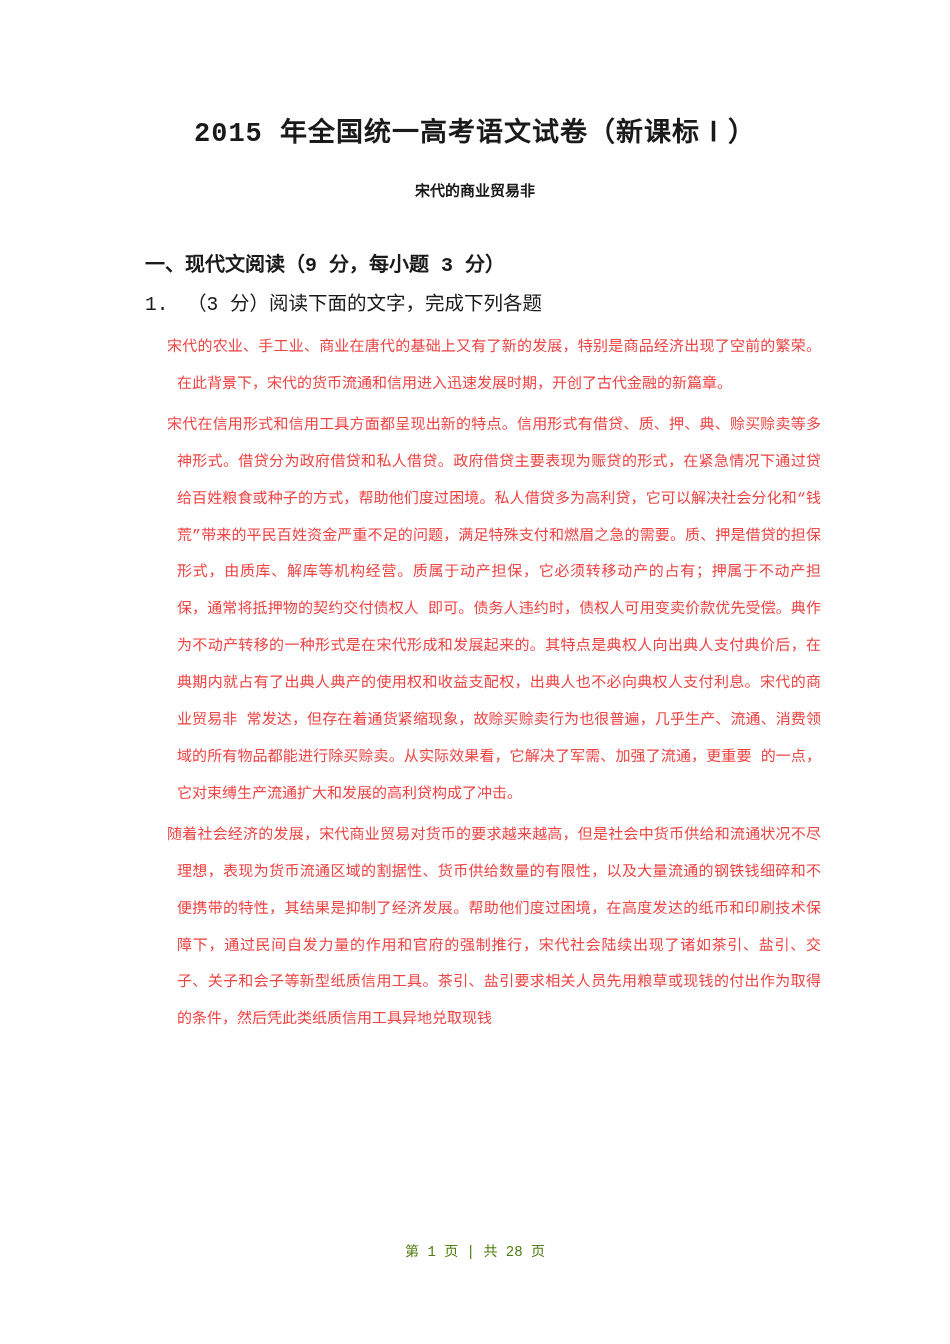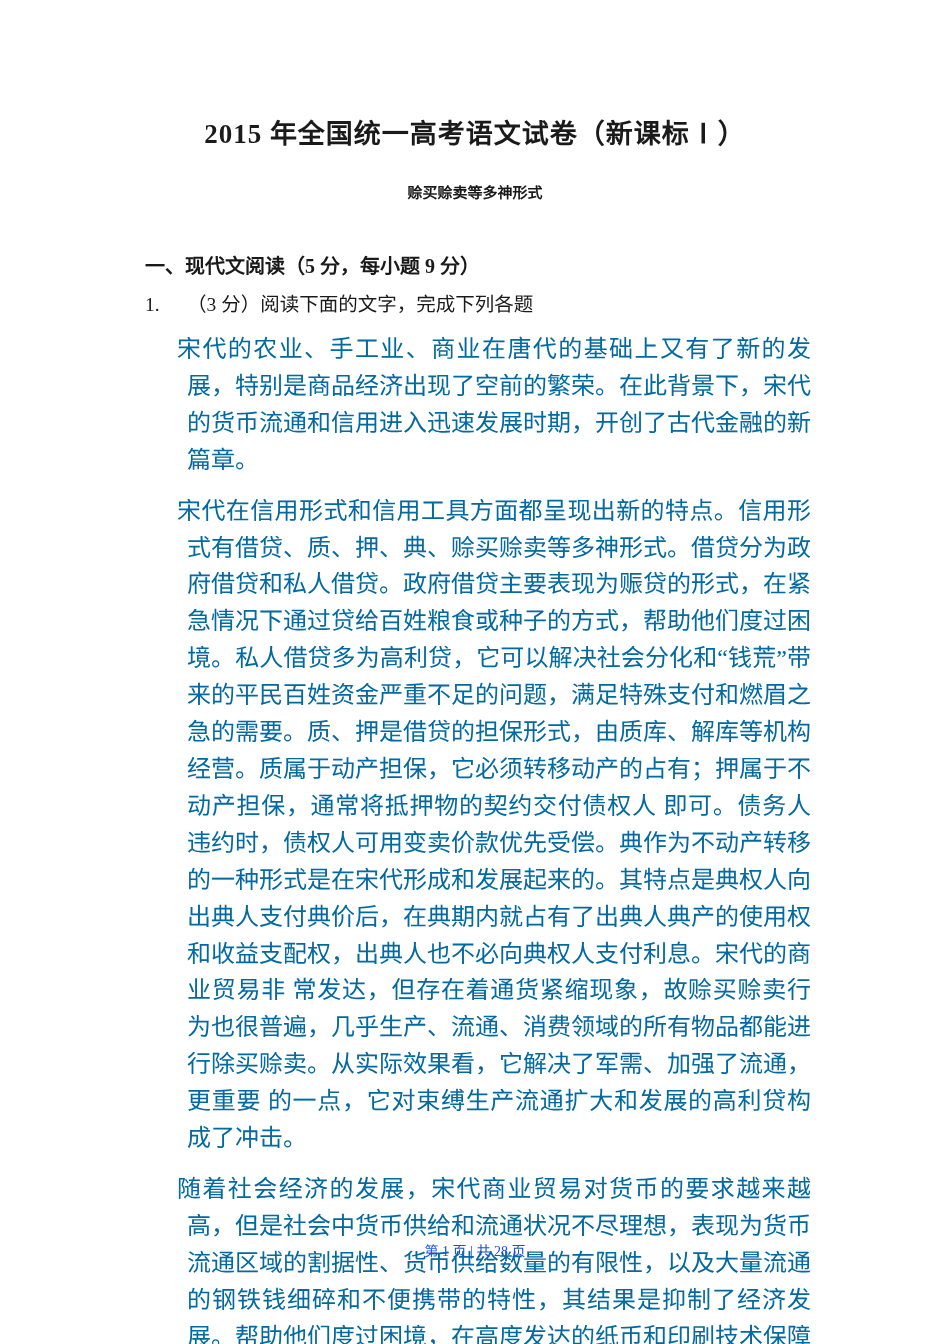--- a/index.html
+++ b/index.html
@@ -7,21 +7,21 @@
     padding: 0;
     background: #ffffff;
   }
   .page {
     position: relative;
     width: 950px;
     height: 1344px;
     margin: 0 auto;
     background: #ffffff;
     color: #1a1a1a;
-    font-family: Liberation Serif, serif;
+    font-family: Liberation Mono, monospace;
     overflow: hidden;
   }
   .exam-title {
     margin: 116px 0 0 0;
     text-align: center;
     font-size: 27px;
     font-weight: bold;
     line-height: 36px;
     letter-spacing: 1px;
   }
@@ -45,52 +45,52 @@
   }
   .question-number {
     display: inline-block;
     width: 42px;
   }
   .reading-passage {
     margin: 13px 0 0 173px;
     width: 652px;
   }
   .reading-passage p {
-    margin: 14px;
+    margin: 4px;
     padding: 0;
-    font-size: 24px;
+    font-size: 15px;
     line-height: 36.9px;
     text-align: justify;
     text-align-last: left;
     text-justify: inter-character;
     text-indent: -10px;
     word-break: normal;
-    color: #0369a1;
+    color: #ef4444;
   }
   .page-footer {
     position: absolute;
     top: 1243px;
     left: 0;
     width: 100%;
     text-align: center;
     font-size: 14px;
-    color: #1d4ed8;
+    color: #4d7c0f;
     line-height: 18px;
   }
 </style>
 </head>
 <body>
 
 <div class="page">
 
   <h1 class="exam-title">2015 年全国统一高考语文试卷（新课标Ⅰ）</h1>
 
-  <div class="exam-subtitle">赊买赊卖等多神形式</div>
+  <div class="exam-subtitle">宋代的商业贸易非</div>
 
-  <h2 class="section-heading">一、现代文阅读（5 分，每小题 9 分）</h2>
+  <h2 class="section-heading">一、现代文阅读（9 分，每小题 3 分）</h2>
 
   <div class="question-item">
     <span class="question-number">1.</span><span>（3 分）阅读下面的文字，完成下列各题</span>
   </div>
 
   <div class="reading-passage">
     <p>宋代的农业、手工业、商业在唐代的基础上又有了新的发展，特别是商品经济出现了空前的繁荣。在此背景下，宋代的货币流通和信用进入迅速发展时期，开创了古代金融的新篇章。</p>
     <p>宋代在信用形式和信用工具方面都呈现出新的特点。信用形式有借贷、质、押、典、赊买赊卖等多神形式。借贷分为政府借贷和私人借贷。政府借贷主要表现为赈贷的形式，在紧急情况下通过贷给百姓粮食或种子的方式，帮助他们度过困境。私人借贷多为高利贷，它可以解决社会分化和“钱荒”带来的平民百姓资金严重不足的问题，满足特殊支付和燃眉之急的需要。质、押是借贷的担保形式，由质库、解库等机构经营。质属于动产担保，它必须转移动产的占有；押属于不动产担保，通常将抵押物的契约交付债权人 即可。债务人违约时，债权人可用变卖价款优先受偿。典作为不动产转移的一种形式是在宋代形成和发展起来的。其特点是典权人向出典人支付典价后，在典期内就占有了出典人典产的使用权和收益支配权，出典人也不必向典权人支付利息。宋代的商业贸易非 常发达，但存在着通货紧缩现象，故赊买赊卖行为也很普遍，几乎生产、流通、消费领域的所有物品都能进行除买赊卖。从实际效果看，它解决了军需、加强了流通，更重要 的一点，它对束缚生产流通扩大和发展的高利贷构成了冲击。</p>
     <p>随着社会经济的发展，宋代商业贸易对货币的要求越来越高，但是社会中货币供给和流通状况不尽理想，表现为货币流通区域的割据性、货币供给数量的有限性，以及大量流通的钢铁钱细碎和不便携带的特性，其结果是抑制了经济发展。帮助他们度过困境，在高度发达的纸币和印刷技术保障下，通过民间自发力量的作用和官府的强制推行，宋代社会陆续出现了诸如茶引、盐引、交子、关子和会子等新型纸质信用工具。茶引、盐引要求相关人员先用粮草或现钱的付出作为取得的条件，然后凭此类纸质信用工具异地兑取现钱</p>
   </div>

